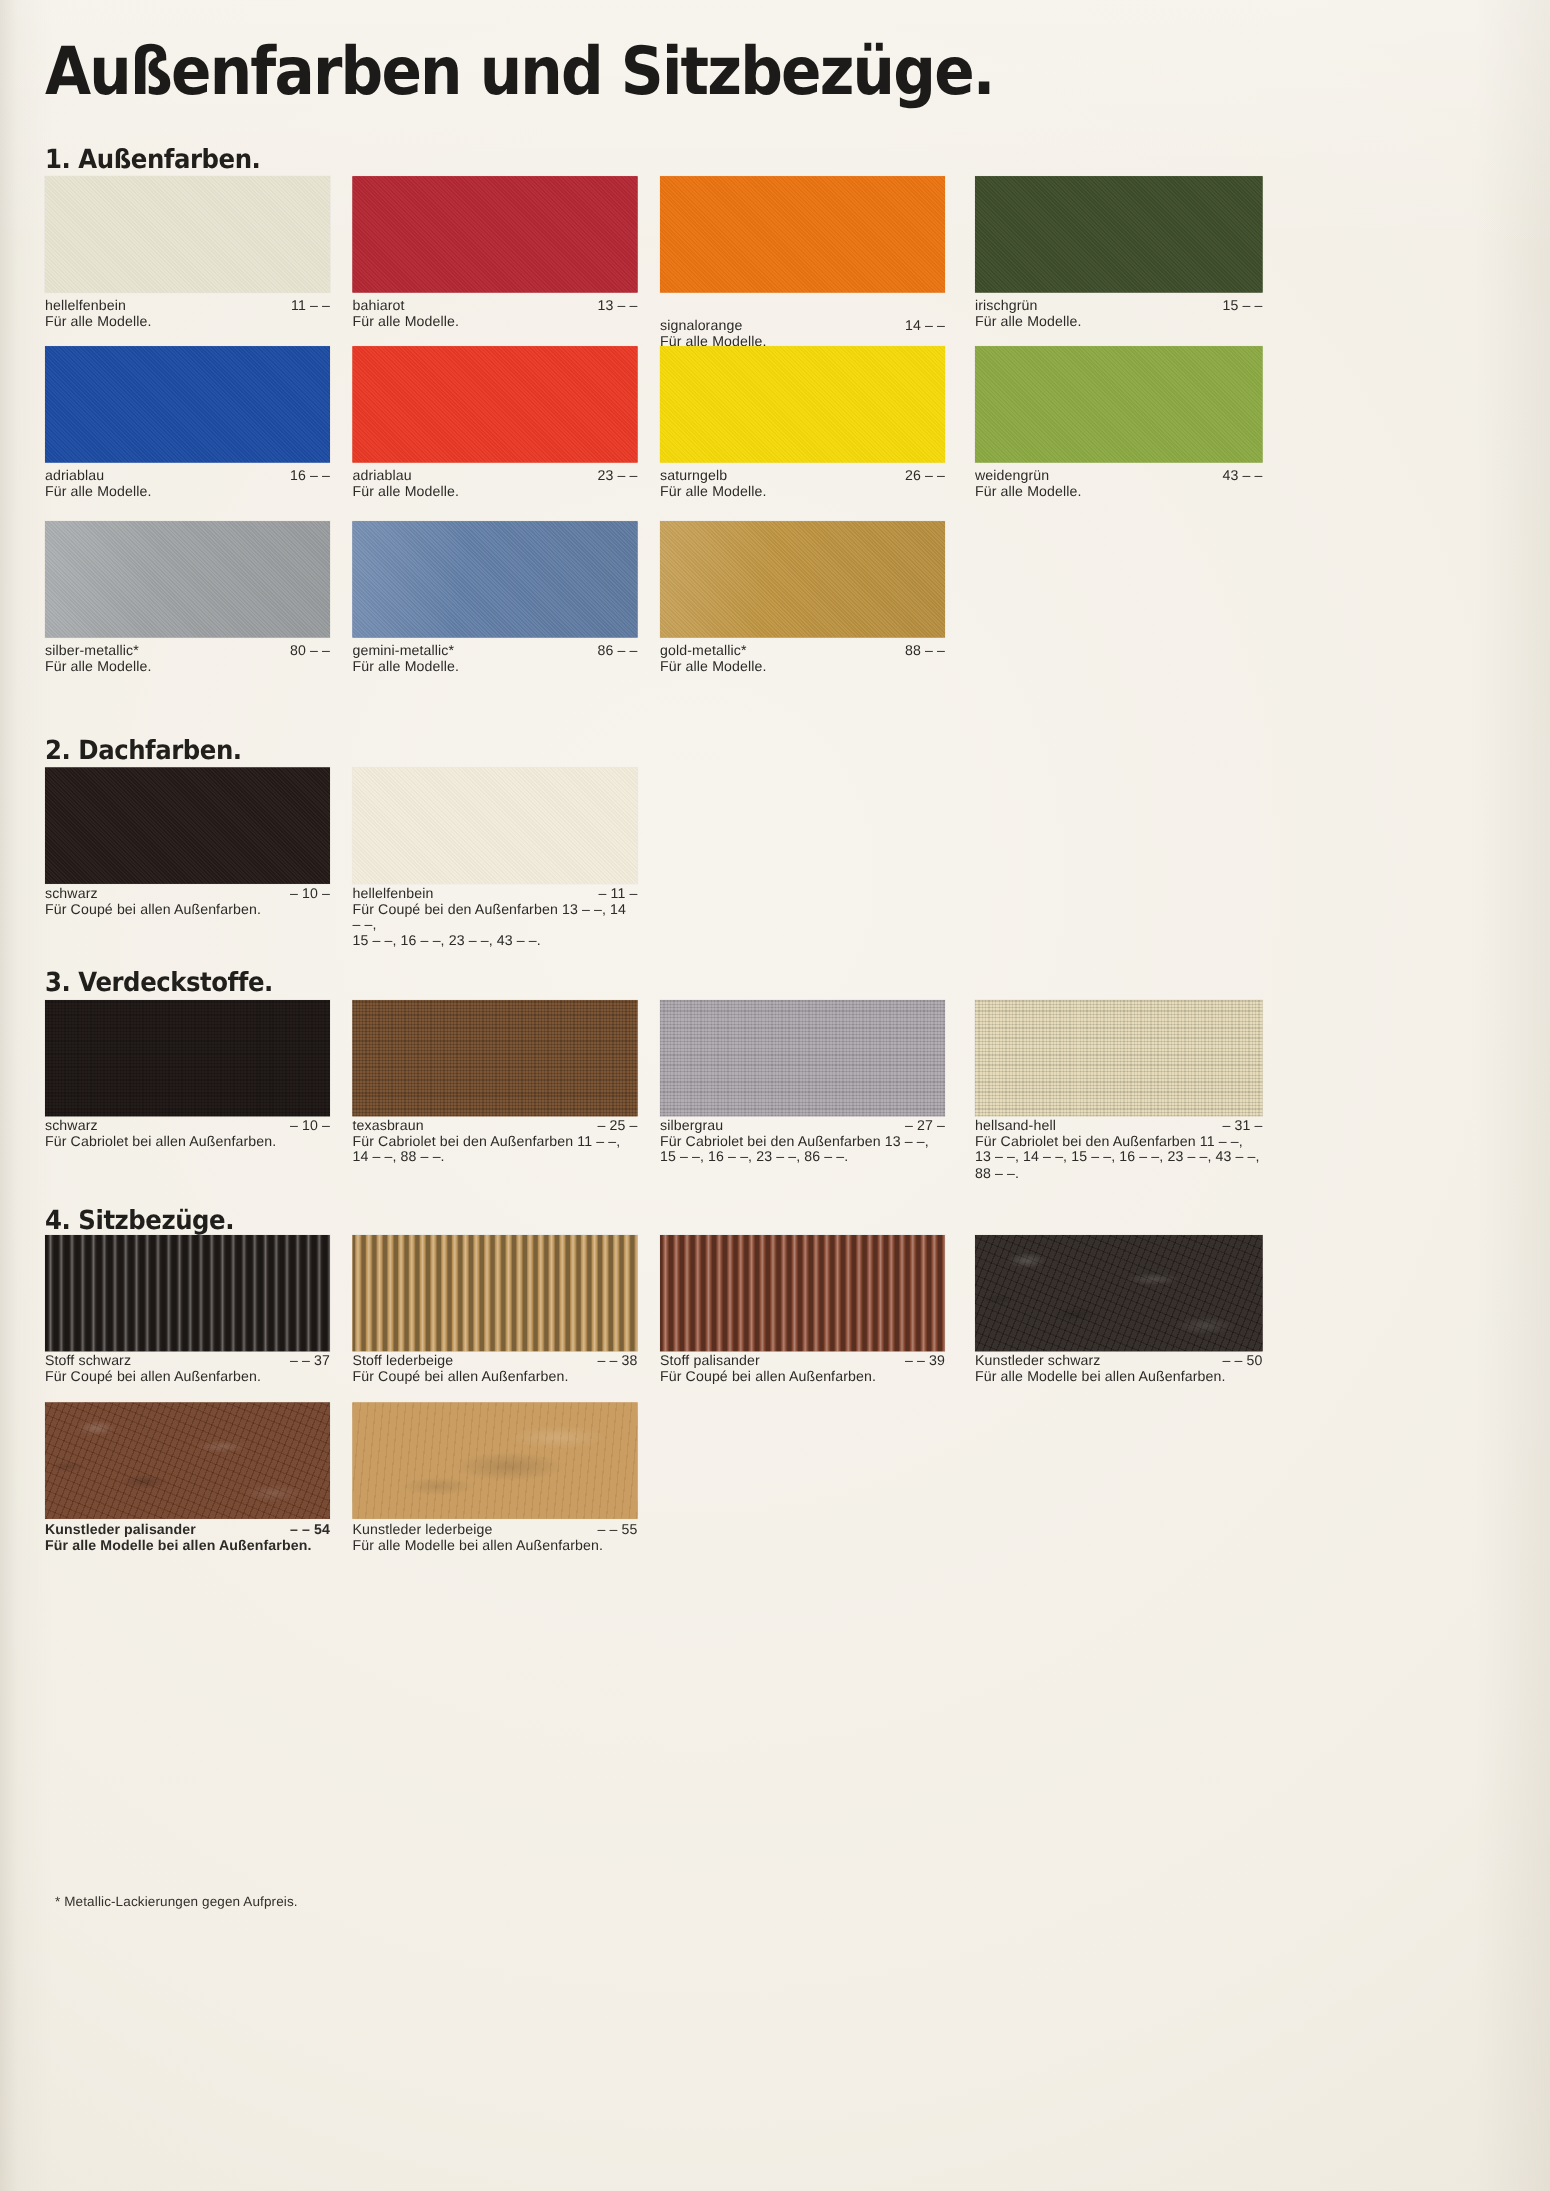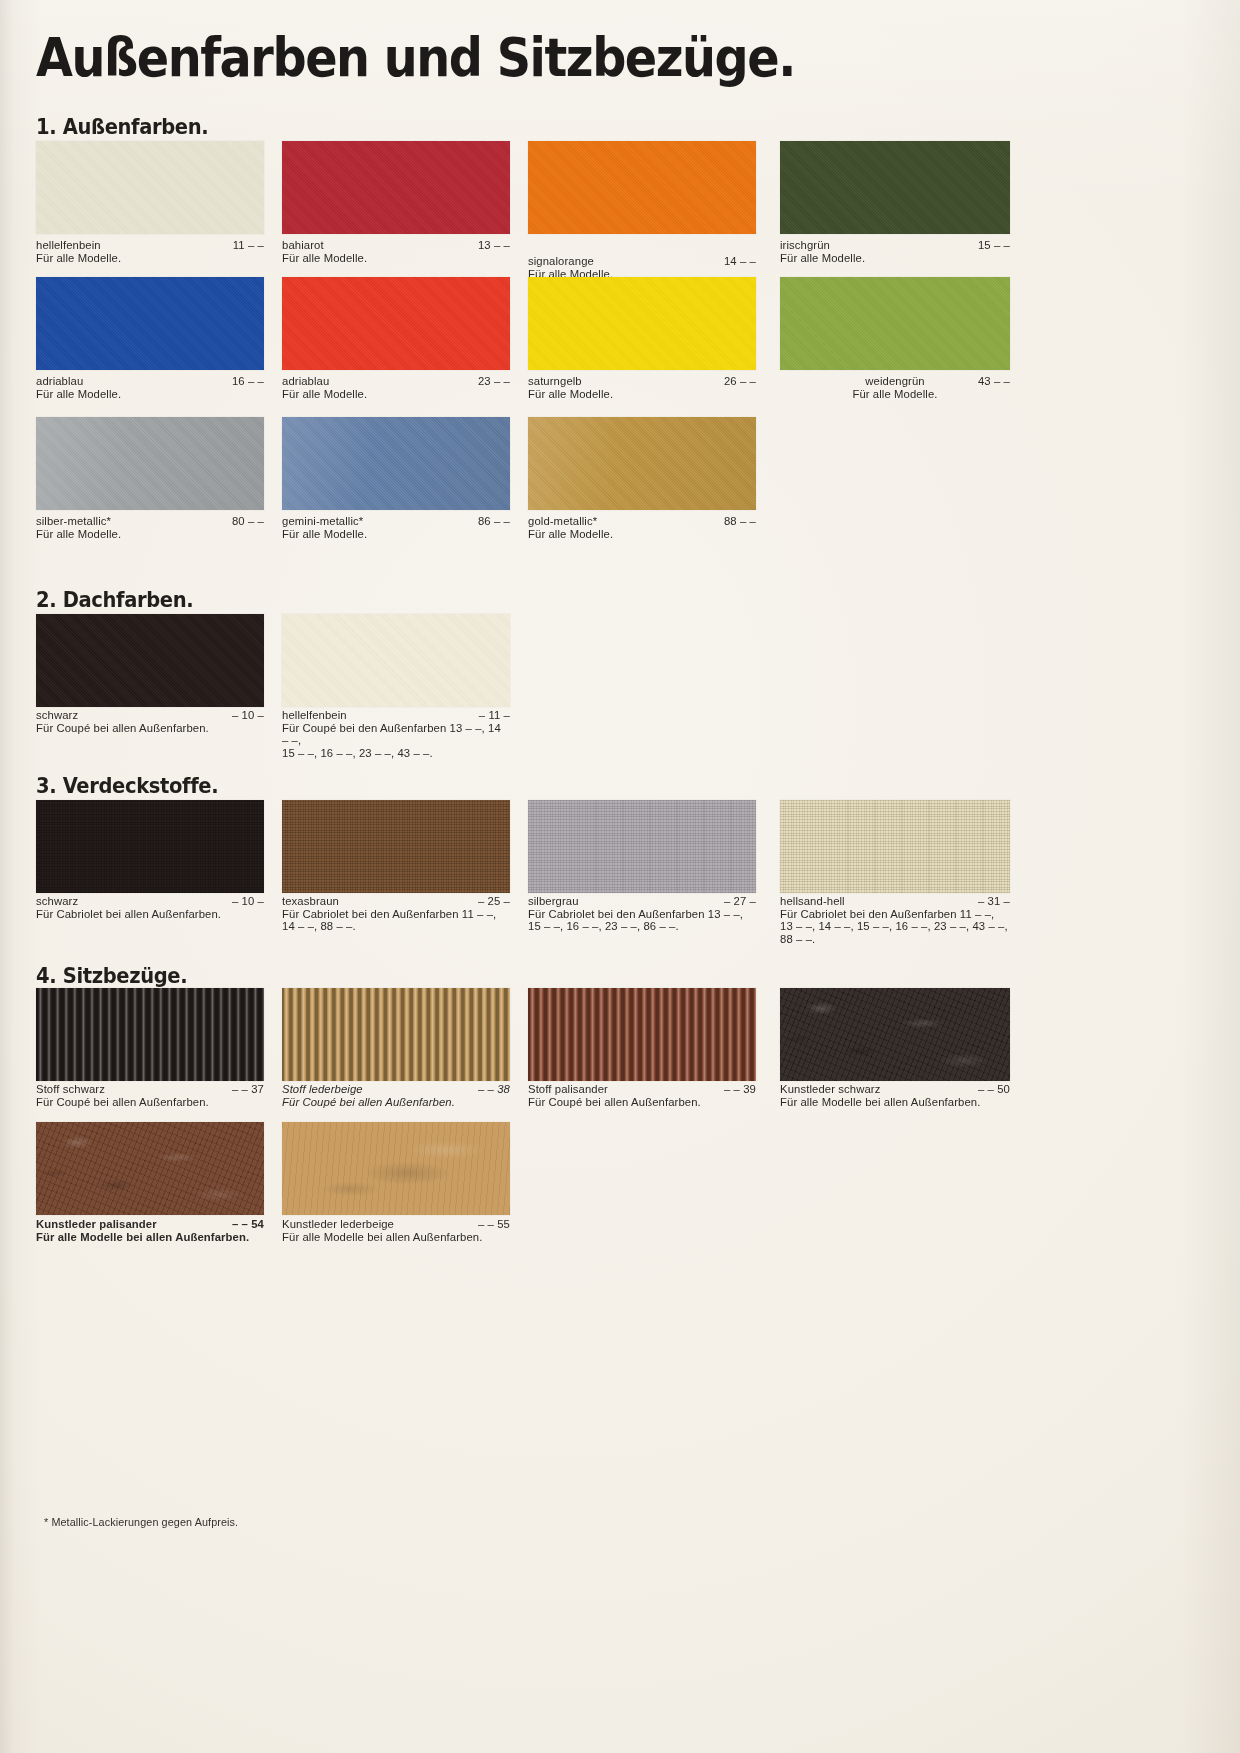--- a/index.html
+++ b/index.html
@@ -235,21 +235,21 @@
       <div class="tex-grain"></div>
     </div>
     <div class="cap" style="left: 528px; top: 375px; width: 228px;">
       <span class="nameline"><span>saturngelb</span><span class="code">26 – –</span></span>
       <span class="desc">Für alle Modelle.</span>
     </div>
     <div class="swatch" style="left: 780px; top: 277px; width: 230px; height: 93px; background: rgb(139, 169, 67);">
       <div class="swatch-inner" style="background: rgb(139, 169, 67);"></div>
       <div class="tex-grain"></div>
     </div>
-    <div class="cap" style="left: 780px; top: 375px; width: 230px; text-align: center;">
+    <div class="cap" style="left: 780px; top: 375px; width: 230px;">
       <span class="nameline"><span>weidengrün</span><span class="code">43 – –</span></span>
       <span class="desc">Für alle Modelle.</span>
     </div>
     <div class="swatch" style="left: 36px; top: 417px; width: 228px; height: 93px; background: rgb(159, 163, 165);">
       <div class="swatch-inner" style="background: rgb(159, 163, 165);"></div>
       <div class="tex-metallic"></div>
     </div>
     <div class="cap" style="left: 36px; top: 515px; width: 228px;">
       <span class="nameline"><span>silber-metallic*</span><span class="code">80 – –</span></span>
       <span class="desc">Für alle Modelle.</span>
@@ -331,21 +331,21 @@
       <div class="tex-cord"></div>
     </div>
     <div class="cap" style="left: 36px; top: 1083px; width: 228px;">
       <span class="nameline"><span>Stoff schwarz</span><span class="code">– – 37</span></span>
       <span class="desc">Für Coupé bei allen Außenfarben.</span>
     </div>
     <div class="swatch" style="left: 282px; top: 988px; width: 228px; height: 93px; background: rgb(199, 156, 92);">
       <div class="swatch-inner" style="background: rgb(199, 156, 92);"></div>
       <div class="tex-cord"></div>
     </div>
-    <div class="cap" style="left: 282px; top: 1083px; width: 228px; font-style: italic;">
+    <div class="cap" style="left: 282px; top: 1083px; width: 228px;">
       <span class="nameline"><span>Stoff lederbeige</span><span class="code">– – 38</span></span>
       <span class="desc">Für Coupé bei allen Außenfarben.</span>
     </div>
     <div class="swatch" style="left: 528px; top: 988px; width: 228px; height: 93px; background: rgb(142, 75, 51);">
       <div class="swatch-inner" style="background: rgb(142, 75, 51);"></div>
       <div class="tex-cord"></div>
     </div>
     <div class="cap" style="left: 528px; top: 1083px; width: 228px;">
       <span class="nameline"><span>Stoff palisander</span><span class="code">– – 39</span></span>
       <span class="desc">Für Coupé bei allen Außenfarben.</span>

